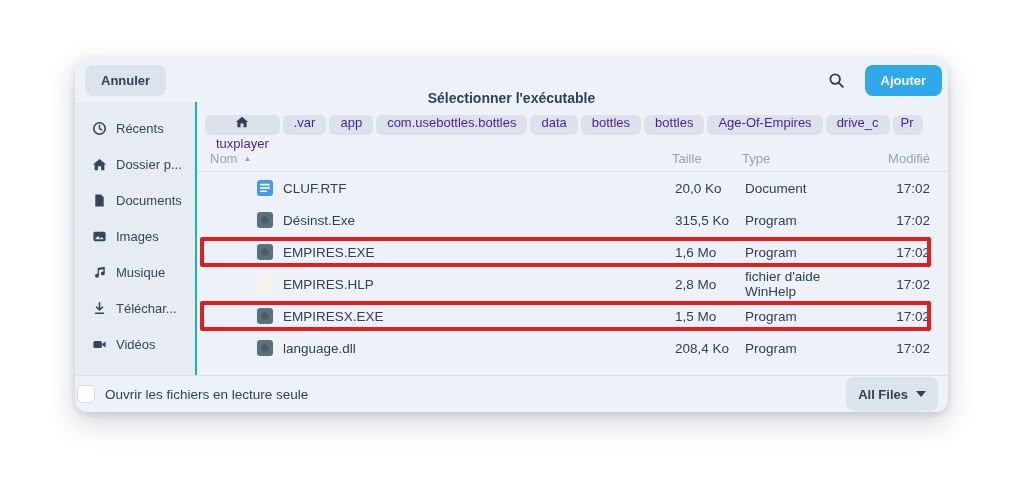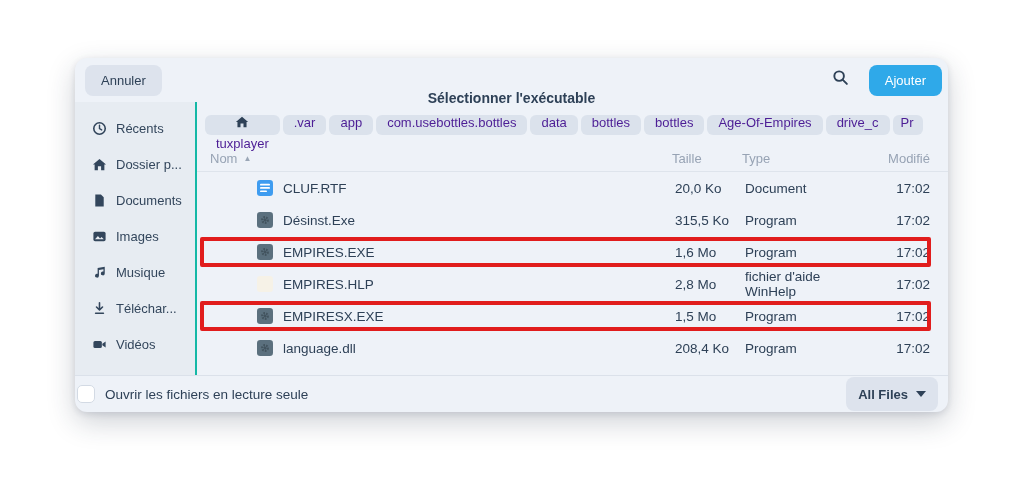--- a/index.html
+++ b/index.html
@@ -16,30 +16,30 @@
     background:#eef2f8; border-radius:12px;
     box-shadow:0 10px 28px rgba(30,45,70,.22), 0 2px 6px rgba(30,45,70,.12);
     display:flex; flex-direction:column; overflow:hidden;
   }
   
   .hdr {
     height:44px; flex:0 0 44px; display:flex; align-items:center;
     padding:0 6px 0 10px; position:relative;
   }
   .btn {
-    border:none; border-radius:8px; font-family:inherit; font-weight:400;
+    border:none; border-radius:8px; font-family:inherit; font-weight:700;
     font-size:13px; padding:8px 16px; cursor:pointer; color:#2e4157;
     background:#dde3ed;
   }
   .btn.accent { background:#2fa9e9; color:#ffffff; }
   .hdr-title {
     position:absolute; left:0; right:0; text-align:center;
     font-weight:700; font-size:14px; color:#2e4157; pointer-events:none;margin-top:36px;
   }
-  .hdr-right { margin-left:auto; display:flex; align-items:flex-start; gap:16px; z-index:1; }
+  .hdr-right { margin-left:auto; display:flex; align-items:center; gap:16px; z-index:1; }
   .icon-btn { background:none; border:none; cursor:pointer; display:flex; align-items:center; color:#2e4157; padding:4px; }
   
   .body { flex:1; display:flex; min-height:0; }
   .sidebar {
     width:122px; flex:0 0 122px; background:#e7ecf2; padding-top:8px;
     border-right:2px solid #14b8a6;
   }
   .side-item {
     height:36px; display:flex; align-items:center; gap:9px;
     padding:0 6px 0 17px; font-size:13px; color:#33465c; cursor:pointer;

